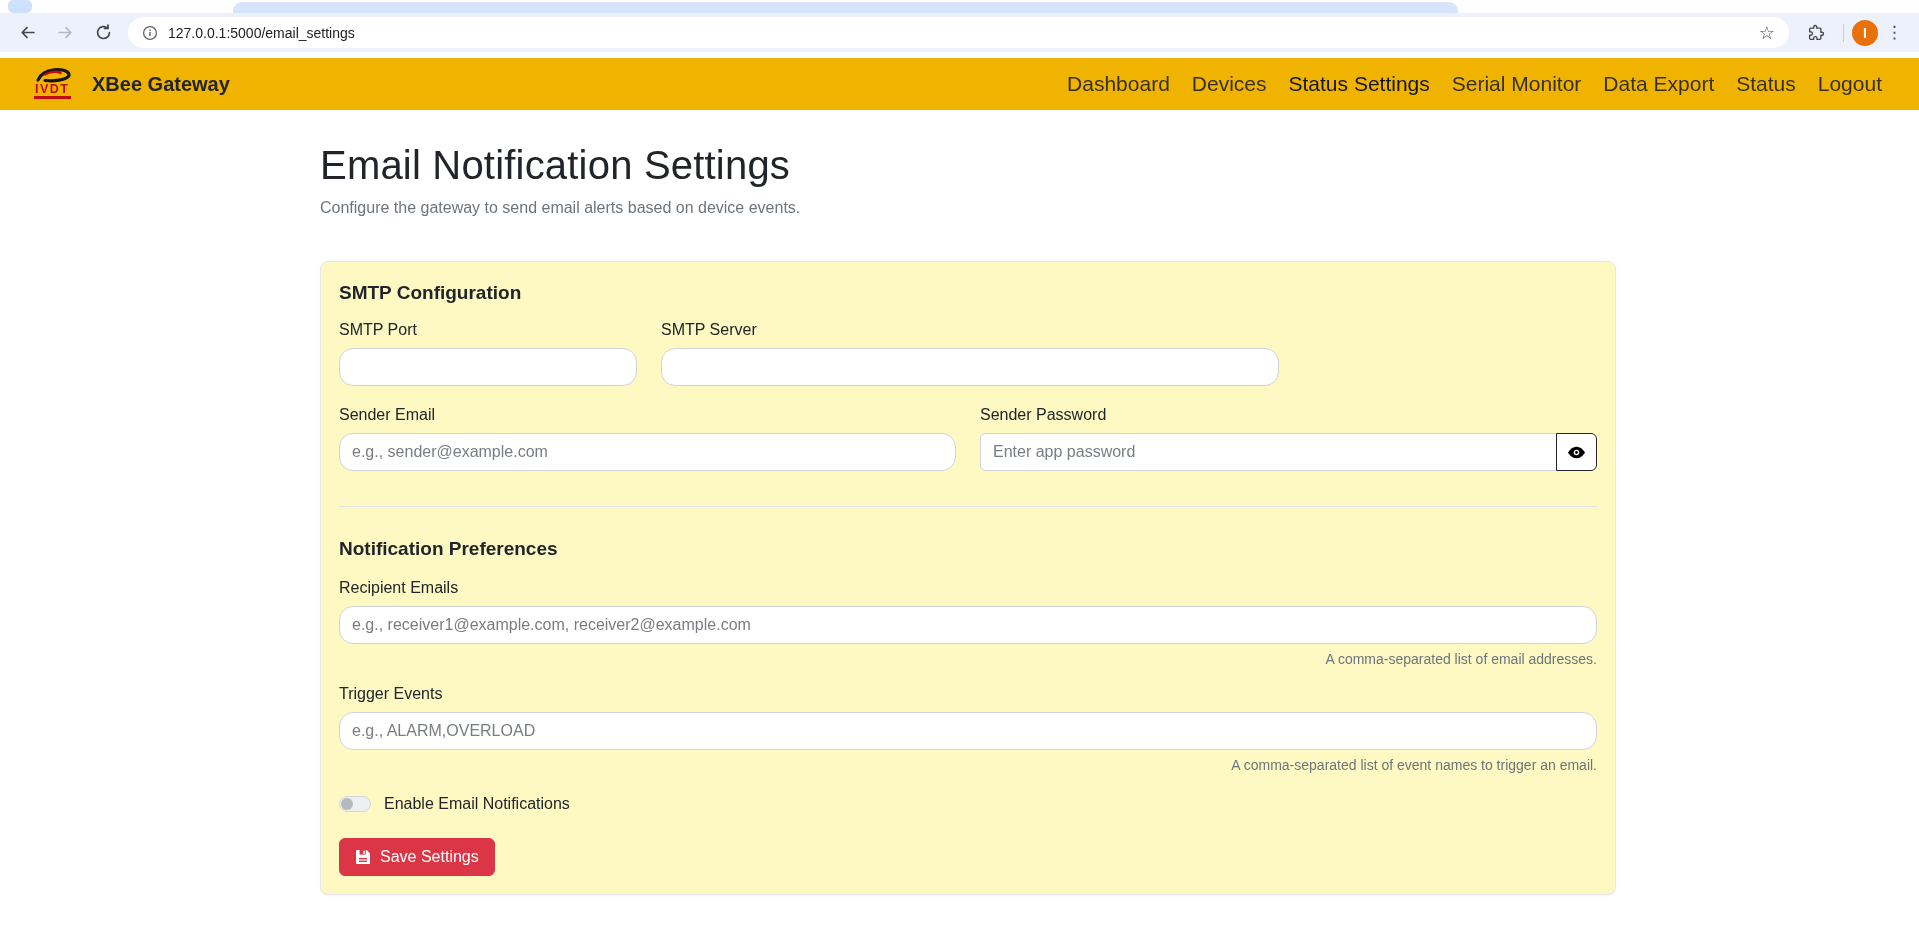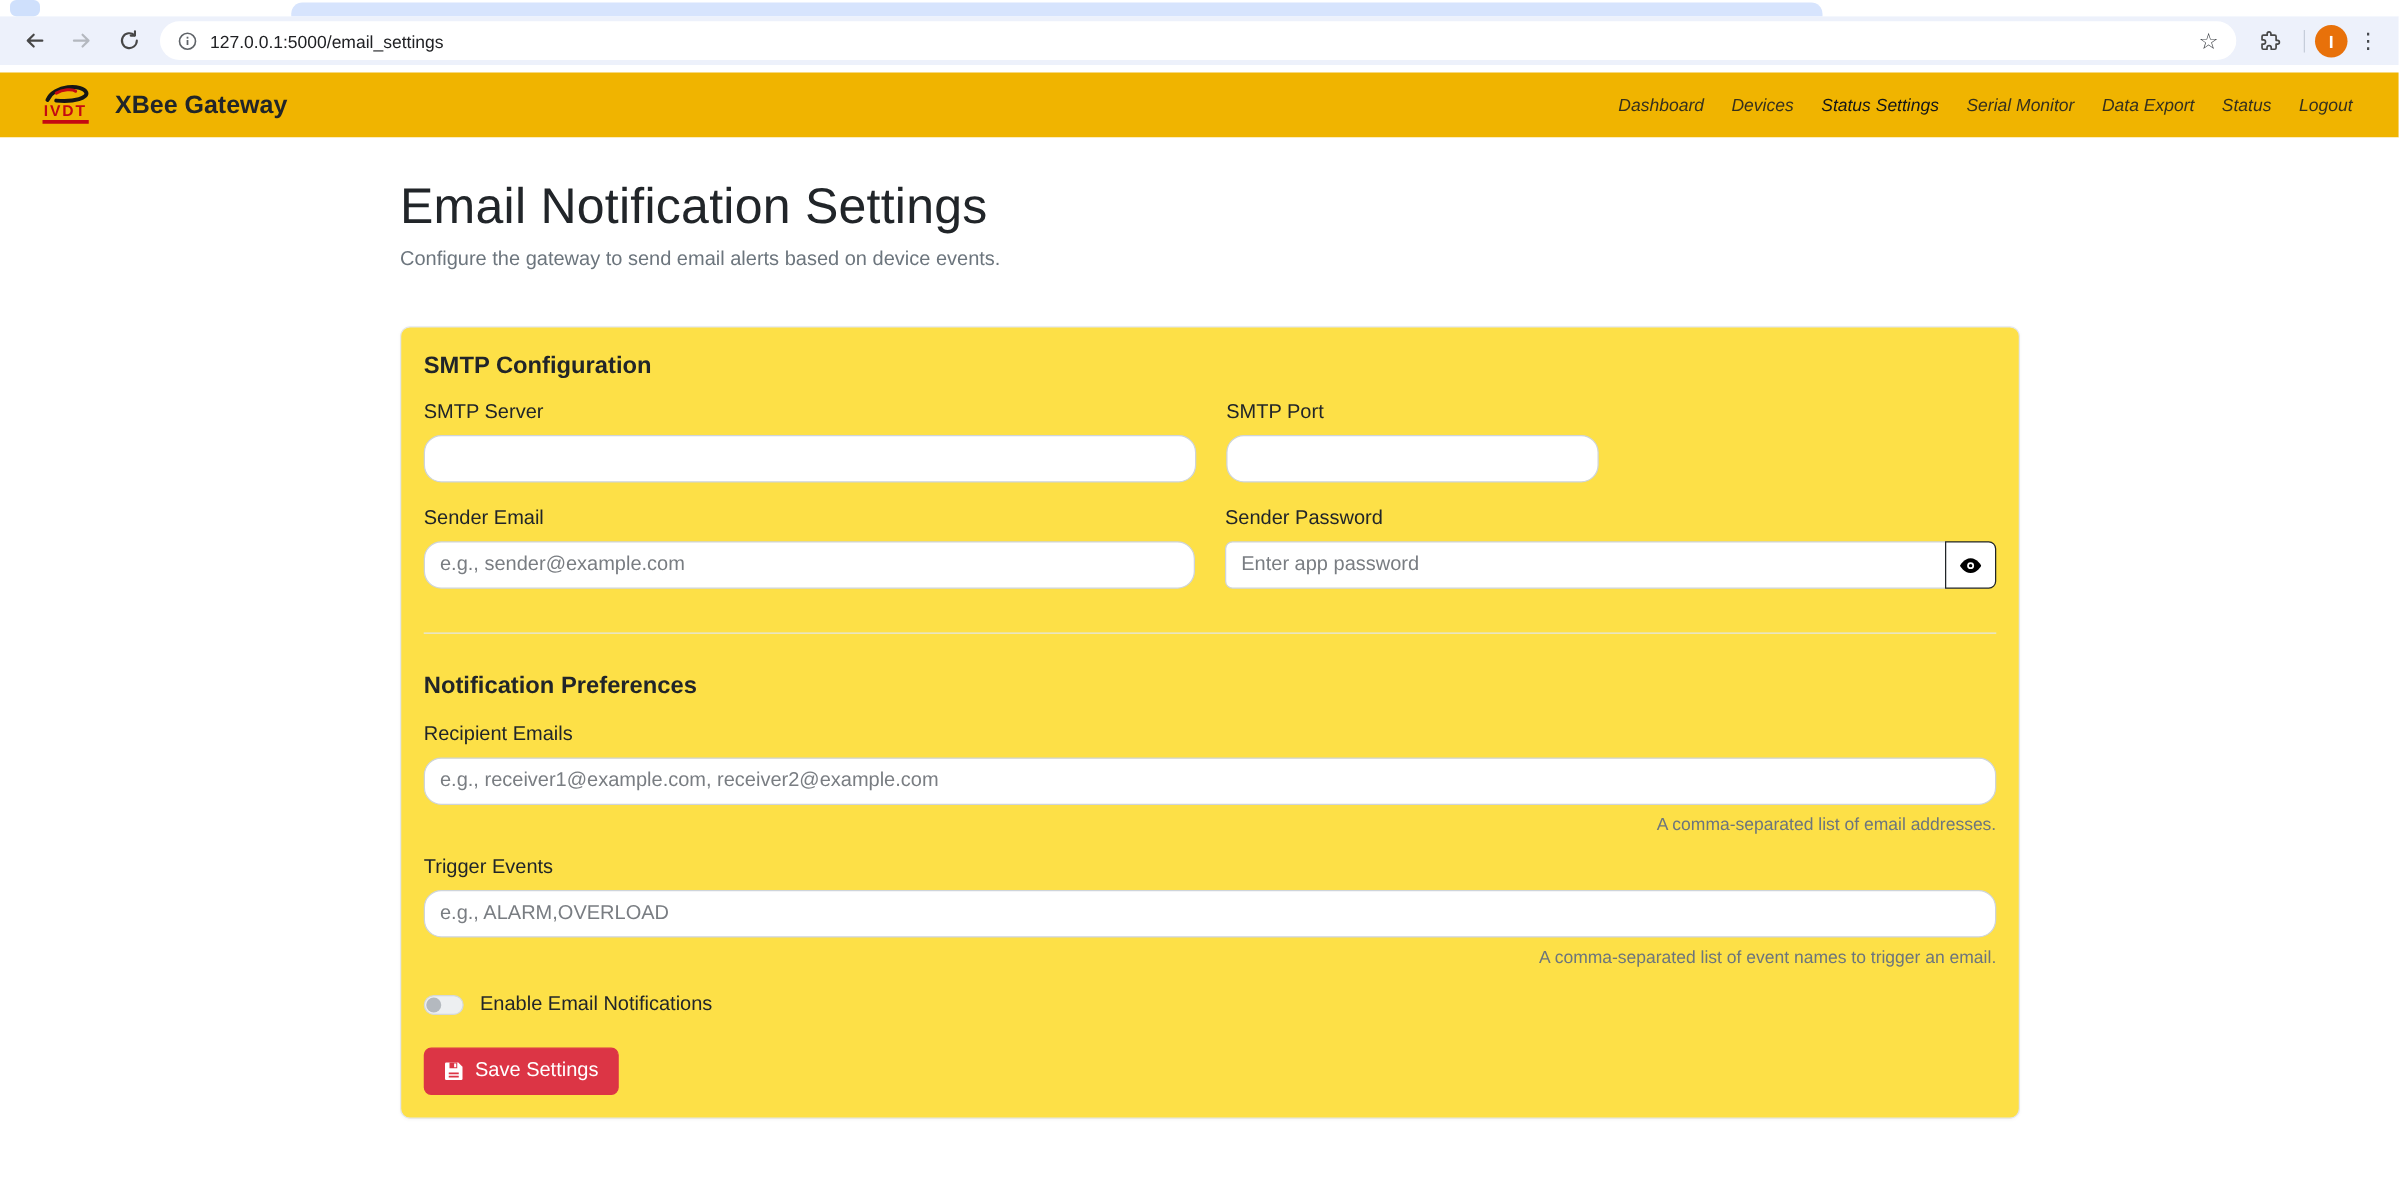--- a/index.html
+++ b/index.html
@@ -26,30 +26,30 @@
   .avatar { width:26px; height:26px; border-radius:50%; background:#e8710a; color:#fff;
             display:flex; align-items:center; justify-content:center; font-size:14px; font-weight:bold; }
   .kebab { font-size:17px; color:#45484d; padding:0 8px; letter-spacing:0; }
   .chrome-gap { height:6px; background:#fff; }
 
   
   .navbar { height:52px; background:#f0b400; display:flex; align-items:center; padding:0 26px 0 30px; }
   .brand { display:flex; align-items:center; }
   .brand-title { font-size:20px; font-weight:bold; color:#212529; margin-left:16px; }
   .nav-links { margin-left:auto; display:flex; align-items:center; }
-  .nav-link { font-size:14px; color:rgba(26,29,33,0.88); text-decoration:none; padding:0 11px;font-style:italic; }
+  .nav-link { font-size:21px; color:rgba(26,29,33,0.88); text-decoration:none; padding:0 11px; }
   .nav-link.active { color:#141618; }
 
   
   .page { background:#fff; }
   .container { width:1296px; margin-left:320px; }
   .page-title { font-size:40px; font-weight:300; color:#212529; padding-top:33px; letter-spacing:0.2px; }
   .page-sub { font-size:16px; color:#6c757d; margin-top:11px; }
 
-  .card { margin-top:44px; background:#fde047; border:1px solid #e4e7eb; border-radius:8px;
+  .card { margin-top:44px; background:#fef9c3; border:1px solid #e4e7eb; border-radius:8px;
           box-shadow:0 1px 3px rgba(0,0,0,0.04); padding:20px 18px 18px 18px; }
   .section-h { font-size:19px; font-weight:bold; color:#212529; }
   .form-row { display:flex; gap:24px; margin-top:17px; }
   .fld { display:flex; flex-direction:column; }
   .w-main { width:618px; }
   .w-port { width:298px; }
   .fld label { font-size:16px; color:#212529; margin-bottom:9px; }
   .inp { height:38px; border:1px solid #ced4da; border-radius:14px; padding:6px 12px;
          font-size:16px; color:#212529; font-family:"Liberation Sans", sans-serif; outline:none; width:100%; }
   .inp::placeholder { color:#797d82; opacity:1; }
@@ -156,26 +156,26 @@
 <div class="page">
   <div class="container">
     <div class="page-title">Email Notification Settings</div>
     <div class="page-sub">Configure the gateway to send email alerts based on device events.</div>
 
     <div class="card">
 
       <div class="section-h">SMTP Configuration</div>
 
       <div class="form-row">
+        <div class="fld w-port">
+          <label>SMTP Port</label>
+          <input class="inp" type="text" value="" style="">
+        </div>
         <div class="fld w-main">
           <label>SMTP Server</label>
-          <input class="inp" type="text" value="" style="">
-        </div>
-        <div class="fld w-port">
-          <label>SMTP Port</label>
           <input class="inp" type="text" value="" style="">
         </div>
       </div>
 
       <div class="form-row" style="margin-top:20px;">
         <div class="fld w-main">
           <label>Sender Email</label>
           <input class="inp" type="text" placeholder="e.g., sender@example.com" style="">
         </div>
         <div class="fld w-main">

